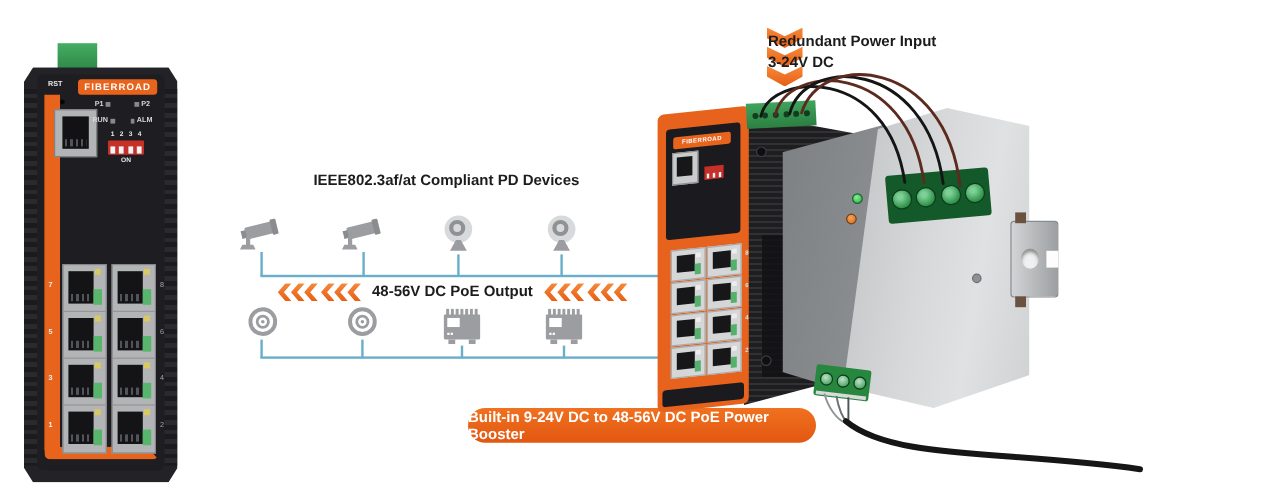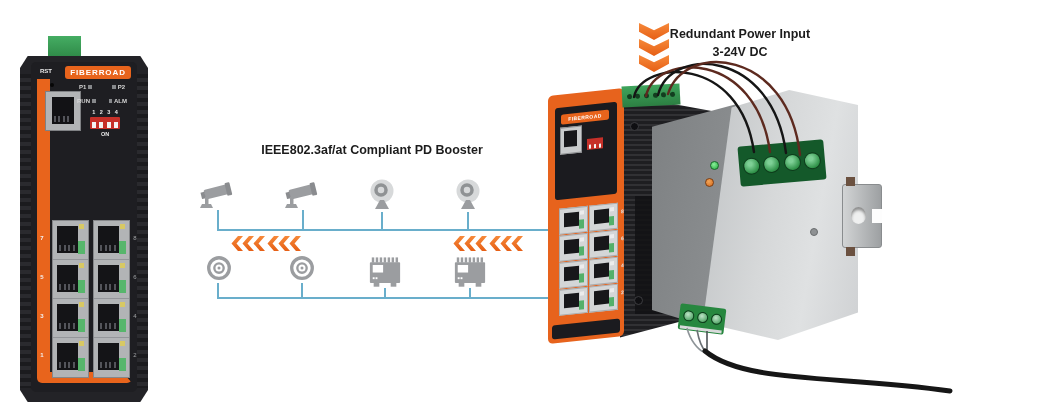--- a/index.html
+++ b/index.html
@@ -126,21 +126,21 @@
   .din-notch{position:absolute;left:29px;top:24px;width:10px;height:14px;background:#fdfdfd;}
   .din-tab{position:absolute;left:3px;width:9px;height:9px;background:#6b5140;}
   .psu-term-bot{position:absolute;left:679px;top:306px;width:46px;height:26px;z-index:5;transform:rotate(7deg);
        background:#27873f;border-radius:2px;display:flex;align-items:center;justify-content:space-around;
        padding:0 2px 4px 2px;box-sizing:border-box;}
   .psu-term-bot i{width:9px;height:9px;border-radius:50%;
        background:radial-gradient(circle at 40% 35%,#bfe3c8,#2f9148);border:1px solid #0e3d1c;}
   .psu-term-bot::after{content:"";position:absolute;left:2px;right:2px;bottom:1px;height:3px;background:#d9dadb;}
 
   
-  .pi-line{position:absolute;left:640px;width:200px;text-align:center;z-index:2;}
+  .pi-line{position:absolute;left:640px;width:200px;text-align:left;z-index:2;}
   svg.overlay{position:absolute;left:0;top:0;z-index:6;pointer-events:none;}
 </style>
 </head>
 <body>
 
 <div id="canvas">
 
   <div class="bline" style="left:217px;top:229px;width:336px;height:2px;"></div>
   <div class="bline" style="left:217px;top:297px;width:336px;height:2px;"></div>
   <div class="bline" style="left:217px;top:210px;width:2px;height:20px;"></div>
@@ -244,21 +244,21 @@
           <span class="pled"></span>
           <span class="pclip"></span>
         </div>
     </div>
     <span class="pnumR" style="top:173px;">8</span>
     <span class="pnumR" style="top:212px;">6</span>
     <span class="pnumR" style="top:251px;">4</span>
     <span class="pnumR" style="top:290px;">2</span>
   </div>
 
-  <div class="abs txt" style="left:252px;top:143px;width:240px;z-index:2;">IEEE802.3af/at Compliant PD Booster</div>
+  <div class="abs txt" style="left:252px;top:143px;width:240px;z-index:2;">IEEE802.3af/at Compliant PD Devices</div>
 
   <div class="dev" style="left:198px;top:178px;">
     <svg width="40" height="34" viewBox="0 0 40 34">
       <g transform="rotate(-14 18 13)">
         <rect x="6" y="9" width="23" height="10" rx="1.5" fill="#9b9da0"></rect>
         <rect x="28" y="7.5" width="5" height="13" rx="1" fill="#8a8c8f"></rect>
         <rect x="2.5" y="11" width="4" height="6.5" fill="#8a8c8f"></rect>
       </g>
       <rect x="7" y="19" width="3.5" height="9" fill="#9b9da0"></rect>
       <path d="M2 30 L15 30 L13 26 L4 26 Z" fill="#9b9da0"></path>
@@ -291,20 +291,21 @@
   </div>
 
   <div class="chevrow" style="left:231px;top:236px;">
     <span class="chev"></span>
       <span class="chev"></span>
       <span class="chev"></span>
       <span class="chev" style="margin-left:3px;"></span>
       <span class="chev"></span>
       <span class="chev"></span>
   </div>
+  <div class="abs txt" style="left:305px;top:236px;width:144px;z-index:2;">48-56V DC PoE Output</div>
   <div class="chevrow" style="left:453px;top:236px;">
     <span class="chev"></span>
       <span class="chev"></span>
       <span class="chev"></span>
       <span class="chev" style="margin-left:3px;"></span>
       <span class="chev"></span>
       <span class="chev"></span>
   </div>
 
   <div class="dev" style="left:204px;top:254px;">
@@ -353,20 +354,21 @@
         <rect x="2" y="5.5" width="32" height="22" rx="1"></rect>
         <rect x="6" y="27.5" width="6" height="4"></rect>
           <rect x="24" y="27.5" width="6" height="4"></rect>
       </g>
       <rect x="5" y="8.5" width="11" height="8" fill="#ffffff"></rect>
       <rect x="5" y="21.5" width="2" height="2" fill="#ffffff"></rect>
         <rect x="8" y="21.5" width="2" height="2" fill="#ffffff"></rect>
     </svg>
   </div>
 
+  <div class="badge">Built-in 9-24V DC to 48-56V DC PoE Power Booster</div>
 
   <div class="sw3d-side">
     <div class="sw3d-vent"></div>
     <span class="sw3d-screw" style="left:10px;top:38px;"></span>
     <span class="sw3d-screw" style="left:14px;top:212px;"></span>
   </div>
   <div class="sw3d-face">
     <div class="sw3d-top"></div>
     <div class="sw3d-badge">FIBERROAD</div>
     <div class="sw3d-console">

